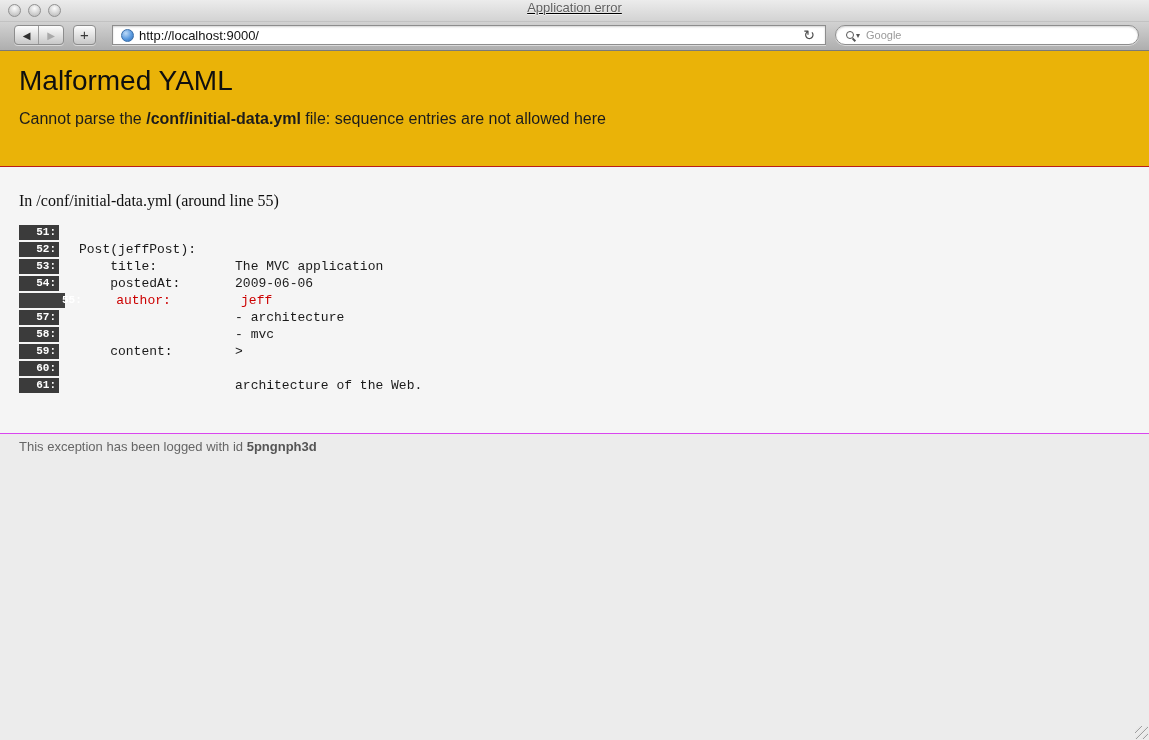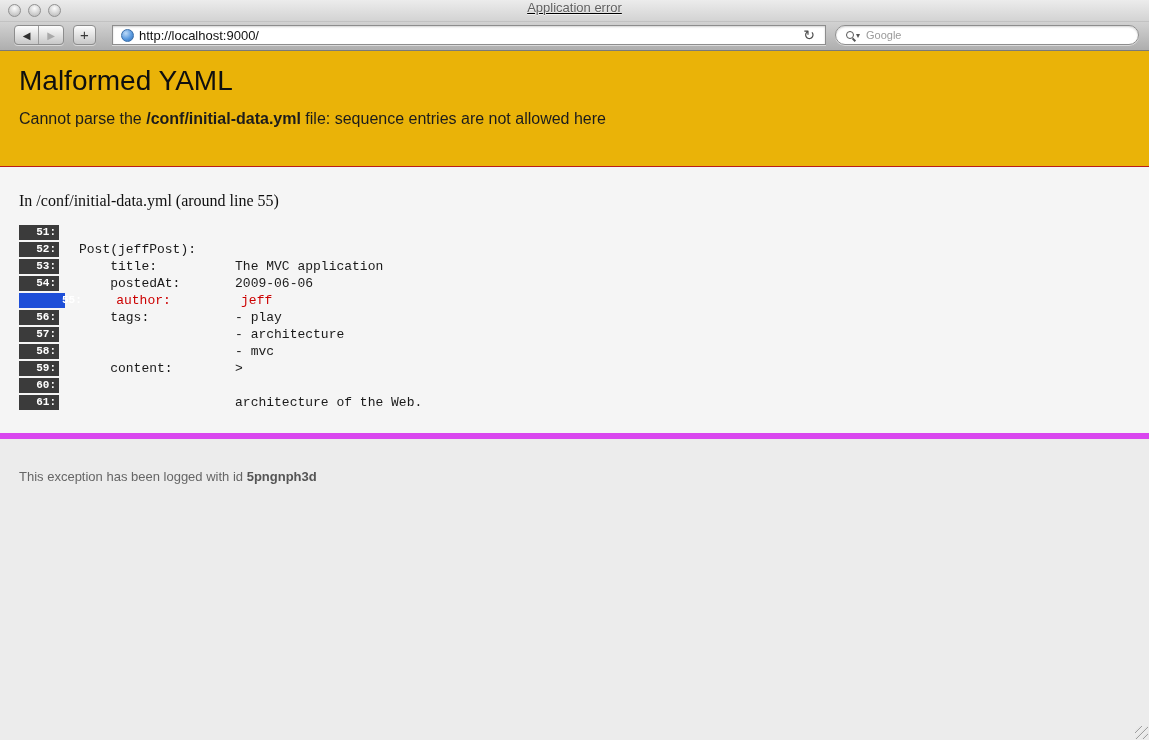--- a/index.html
+++ b/index.html
@@ -90,24 +90,24 @@
   .code-line { display: flex; align-items: center; height: 17px; }
   .line-number {
     flex: 0 0 40px; width: 40px; height: 15px; line-height: 15px;
     background: #3b3b3b; color: #fff; font-size: 11px; font-weight: 700;
     text-align: right; padding-right: 3px;
     font-family: "Liberation Mono", "DejaVu Sans Mono", monospace;
   }
   .line-code {
     margin-left: 20px; font-size: 13px; color: #1a1a1a; white-space: pre; line-height: 17px;
   }
-  .code-line.error .line-number { background: #1d4ed8; padding-left: 43px; }
+  .code-line.error .line-number { background: #404040; padding-left: 43px; }
   .code-line.error .line-code { color: #cc0000; }
 
-  .footer { flex: 1; background: #ececec; border-top: 6px solid #d946ef; padding: 30px 20px 0 19px; }
+  .footer { flex: 1; background: #ececec; border-top: 1px solid #d946ef; padding: 5px 20px 0 19px; }
   .footer p { font-size: 13px; color: #666; }
   .footer p strong { font-weight: 700; color: #555; }
 
   .resize-grip {
     position: absolute; right: 1px; bottom: 1px; width: 13px; height: 13px;
     background: repeating-linear-gradient(-45deg, transparent 0 3px, #9e9e9e 3px 4px, #e7e7e7 4px 5px);
     cursor: nwse-resize;
   }
 </style>
 </head>
@@ -170,24 +170,20 @@
           </div>
           <div class="code-line">
             <span class="line-number">54:</span>
             <span class="line-code">    postedAt:       2009-06-06</span>
           </div>
           <div class="code-line error">
             <span class="line-number">55:</span>
             <span class="line-code">    author:         jeff</span>
           </div>
           <div class="code-line">
-            <span class="line-number">56:</span>
-            <span class="line-code">    tags:           - play</span>
-          </div>
-          <div class="code-line">
             <span class="line-number">57:</span>
             <span class="line-code">                    - architecture</span>
           </div>
           <div class="code-line">
             <span class="line-number">58:</span>
             <span class="line-code">                    - mvc</span>
           </div>
           <div class="code-line">
             <span class="line-number">59:</span>
             <span class="line-code">    content:        &gt;</span>

